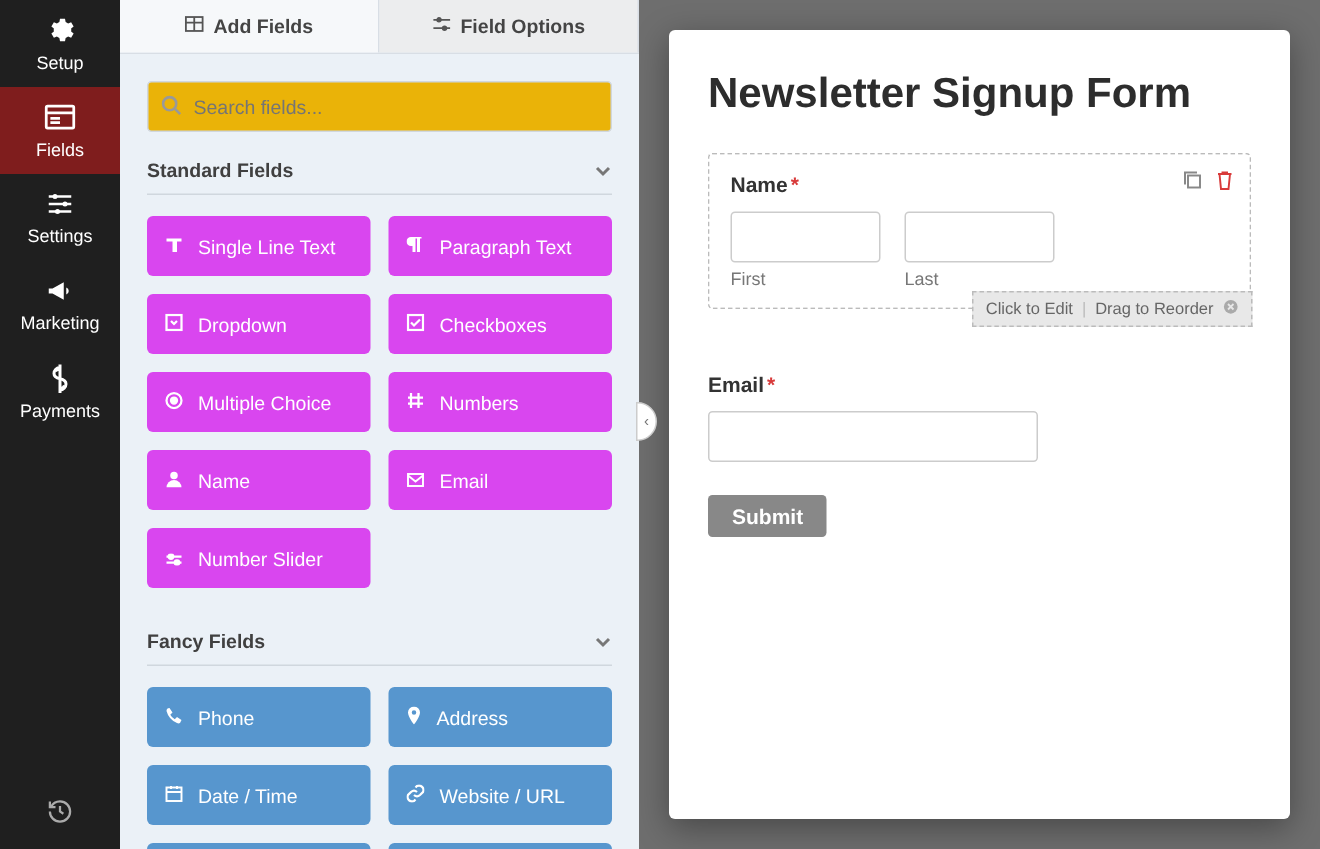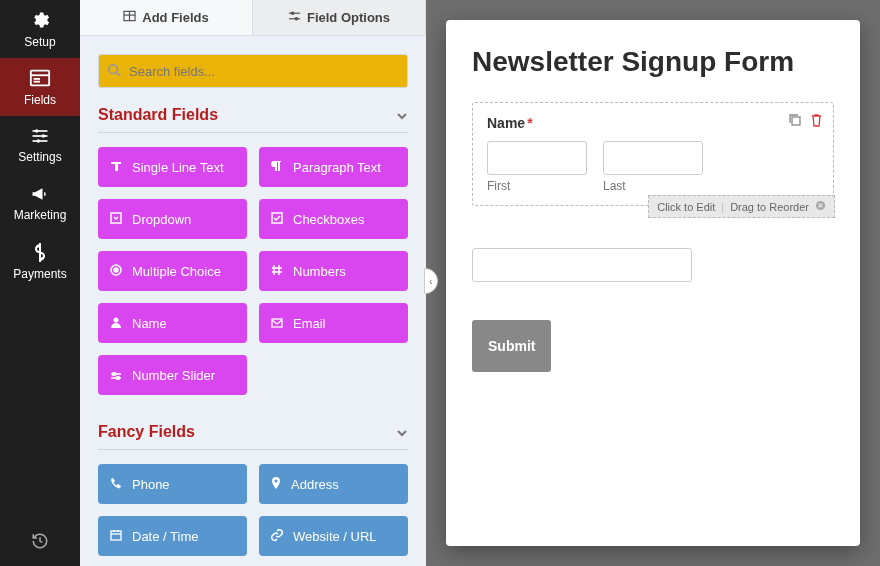--- a/index.html
+++ b/index.html
@@ -89,22 +89,22 @@
   .search-wrap svg {
     position: absolute;
     left: 9px; top: 9px;
   }
 
   .section-head {
     display: flex;
     justify-content: space-between;
     align-items: center;
     font-weight: 700;
-    color: #b91c1c;
-    font-size: 16px;
+    color: #404040;
+    font-size: 13px;
     padding-bottom: 8px;
     border-bottom: 1px solid #d0d7de;
     margin-bottom: 14px;
     margin-top: 16px;
   }
   .grid {
     display: grid;
     grid-template-columns: 1fr 1fr;
     gap: 12px;
     margin-bottom: 28px;
@@ -213,27 +213,26 @@
     padding: 4px 8px;
     display: flex;
     align-items: center;
     gap: 6px;
   }
   .hint-tag .div { color: #bbb; }
   .submit-btn {
     background: #888;
     color: #fff;
     border: none;
-    height: 52px;
+    height: 28px;
     padding: 0 16px;
     border-radius: 3px;
     font-size: 14px;
     font-weight: 700;
     cursor: pointer;
-    margin-top: 16px;
   }
 </style>
 </head>
 <body>
 
 <div class="sidebar">
   <div class="side-item">
     <span>
       <svg width="20" height="20" viewBox="0 0 24 24" fill="#fff">
           <path d="M12 8a4 4 0 100 8 4 4 0 000-8zm9 4a7 7 0 00-.1-1.2l2-1.6-2-3.4-2.4 1a7 7 0 00-2-1.2L16 3h-4l-.5 2.6a7 7 0 00-2 1.2l-2.4-1-2 3.4 2 1.6A7 7 0 007 12c0 .4 0 .8.1 1.2l-2 1.6 2 3.4 2.4-1a7 7 0 002 1.2L12 21h4l.5-2.6a7 7 0 002-1.2l2.4 1 2-3.4-2-1.6c.1-.4.1-.8.1-1.2z"></path>
@@ -496,18 +495,21 @@
         <span>
           <svg width="11" height="11" viewBox="0 0 12 12" fill="#aaa">
               <circle cx="6" cy="6" r="5"></circle>
               <path d="M4 4l4 4M8 4l-4 4" stroke="#e8e8e8" stroke-width="1.3"></path>
             </svg>
         </span>
       </div>
     </div>
 
     <div class="field-block" style="padding-top:20px">
+      <div class="label">
+        <span>Email</span><span class="req">*</span>
+      </div>
       <input class="email-input" type="text" style="">
     </div>
 
     <button class="submit-btn">Submit</button>
   </div>
 </div>
 
 </body></html>

